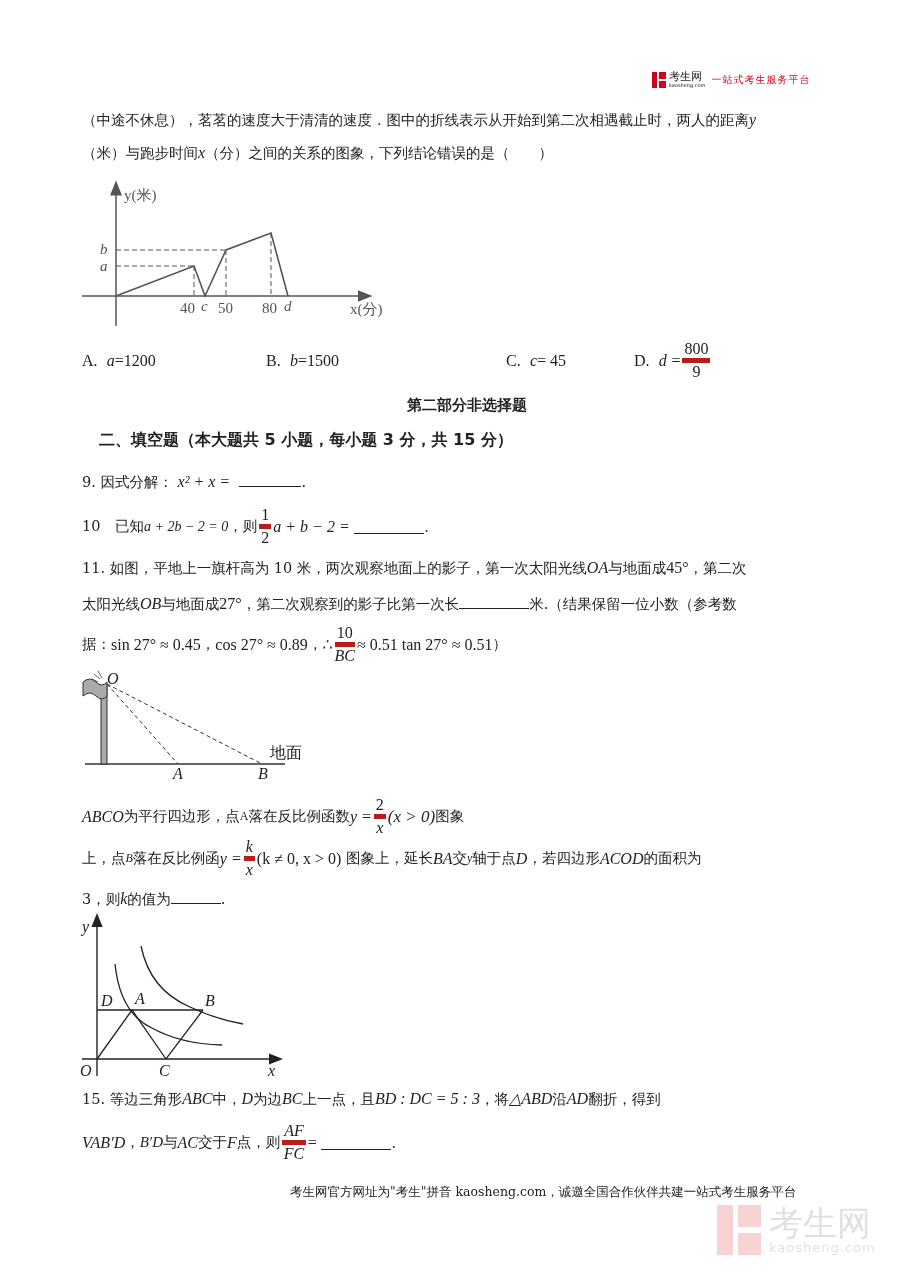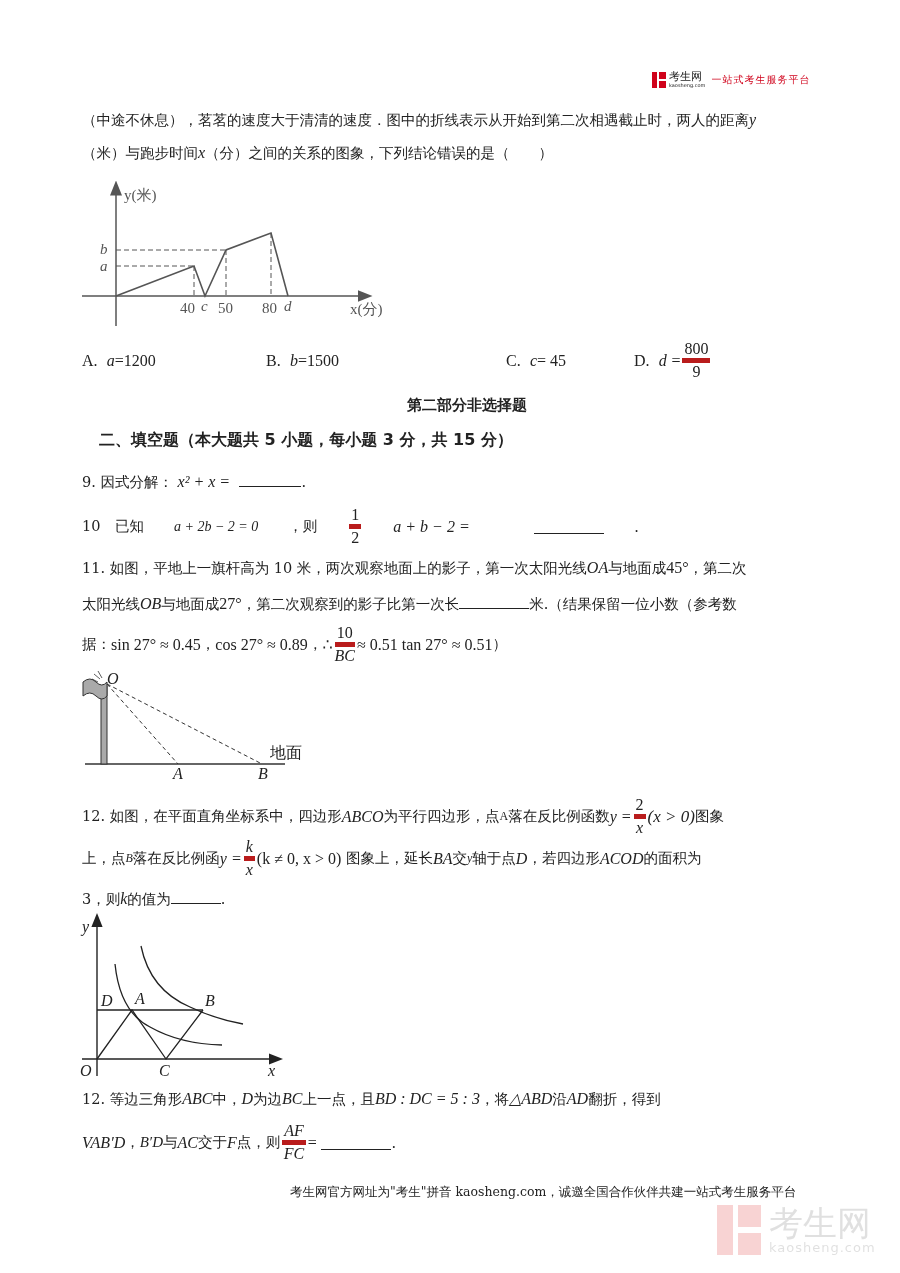--- a/index.html
+++ b/index.html
@@ -101,21 +101,21 @@
     </span>
 </div>
 
 <div class="abs bold" style="left:0;width:900px;text-align:center;top:396px;font-size:15px;">第二部分非选择题</div>
 <div class="abs bold" style="left:82px;top:430px;">二、填空题（本大题共 5 小题，每小题 3 分，共 15 分）</div>
 
 <div class="line" style="top:472px;">
   <span>9. 因式分解：</span>&nbsp;<span class="it m">x² + x =</span>&nbsp;&nbsp;<span class="blank" style="width:62px;"></span><span>.</span>
 </div>
 
-<div class="line" style="top:506px;display:flex;align-items:center;line-height:normal;gap:30px;">
+<div class="line" style="top:506px;display:flex;align-items:center;line-height:normal;">
   <span>10　已知</span><span class="it m" style="font-size:14px;">a + 2b − 2 = 0</span><span>，则</span>
   <span class="frac">
       <span class="num">1</span>
       <span>2</span>
     </span>
   <span class="it m">a + b − 2 =</span>&nbsp;<span class="blank" style="width:70px;"></span><span>.</span>
 </div>
 
 <div class="line" style="top:558px;">
   <span>11. 如图，平地上一旗杆高为 10 米，两次观察地面上的影子，第一次太阳光线</span><span class="it m">OA</span><span>与地面成</span><span class="m">45°</span><span>，第二次</span>
@@ -149,21 +149,20 @@
   </g>
   <line x1="27" y1="16" x2="98" y2="96" stroke="#333" stroke-width="1" stroke-dasharray="4,3"></line>
   <line x1="27" y1="16" x2="182" y2="96" stroke="#333" stroke-width="1" stroke-dasharray="4,3"></line>
   <text x="27" y="16" font-size="16" font-style="italic" fill="#222">O</text>
   <text x="93" y="111" font-size="16" font-style="italic" fill="#222">A</text>
   <text x="178" y="111" font-size="16" font-style="italic" fill="#222">B</text>
   <text x="190" y="90" font-size="16" fill="#222" style="font-family:'DejaVu Sans',sans-serif;">地面</text>
 </svg>
 
 <div class="line" style="top:796px;display:flex;align-items:center;line-height:normal;">
-  <span>12. 如图，在平面直角坐标系中，四边形</span>
     <span class="it m">ABCO</span>
     <span>为平行四边形，点</span>
     <span class="m" style="font-size:12px;">A</span>
     <span>落在反比例函数</span>
     <span class="it m">y =</span>
   <span class="frac">
       <span class="num">2</span>
       <span class="it">x</span>
     </span>
   <span class="it m" style="font-size:17px;">(x &gt; 0)</span>
@@ -196,21 +195,21 @@
   <text x="2" y="20" font-size="16" font-style="italic" fill="#222">y</text>
   <text x="188" y="164" font-size="16" font-style="italic" fill="#222">x</text>
   <text x="0" y="164" font-size="16" font-style="italic" fill="#222">O</text>
   <text x="79" y="164" font-size="16" font-style="italic" fill="#222">C</text>
   <text x="21" y="94" font-size="16" font-style="italic" fill="#222">D</text>
   <text x="55" y="92" font-size="16" font-style="italic" fill="#222">A</text>
   <text x="125" y="94" font-size="16" font-style="italic" fill="#222">B</text>
 </svg>
 
 <div class="line" style="top:1089px;">
-  <span>12. 等边三角形</span><span class="it m">ABC</span><span>中，</span><span class="it m">D</span><span>为边</span><span class="it m">BC</span><span>上一点，且</span><span class="it m">BD : DC = 5 : 3</span><span>，将</span><span class="it m">△ABD</span><span>沿</span><span class="it m">AD</span><span>翻折，得到</span>
+  <span>15. 等边三角形</span><span class="it m">ABC</span><span>中，</span><span class="it m">D</span><span>为边</span><span class="it m">BC</span><span>上一点，且</span><span class="it m">BD : DC = 5 : 3</span><span>，将</span><span class="it m">△ABD</span><span>沿</span><span class="it m">AD</span><span>翻折，得到</span>
 </div>
 <div class="line" style="top:1122px;display:flex;align-items:center;line-height:normal;">
   <span class="it m">VAB′D</span><span>，</span><span class="it m" style="font-size:15px;">B′D</span><span>与</span><span class="it m">AC</span><span>交于</span><span class="it m">F</span><span>点，则</span>
   <span class="frac">
       <span class="num it">AF</span>
       <span class="it">FC</span>
     </span>
   <span class="m">=</span>&nbsp;<span class="blank" style="width:70px;"></span><span>.</span>
 </div>
 

